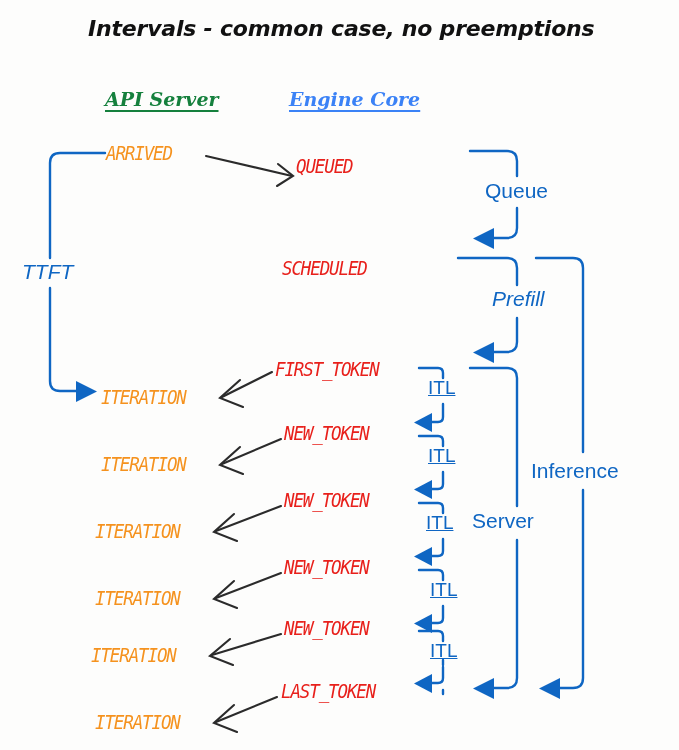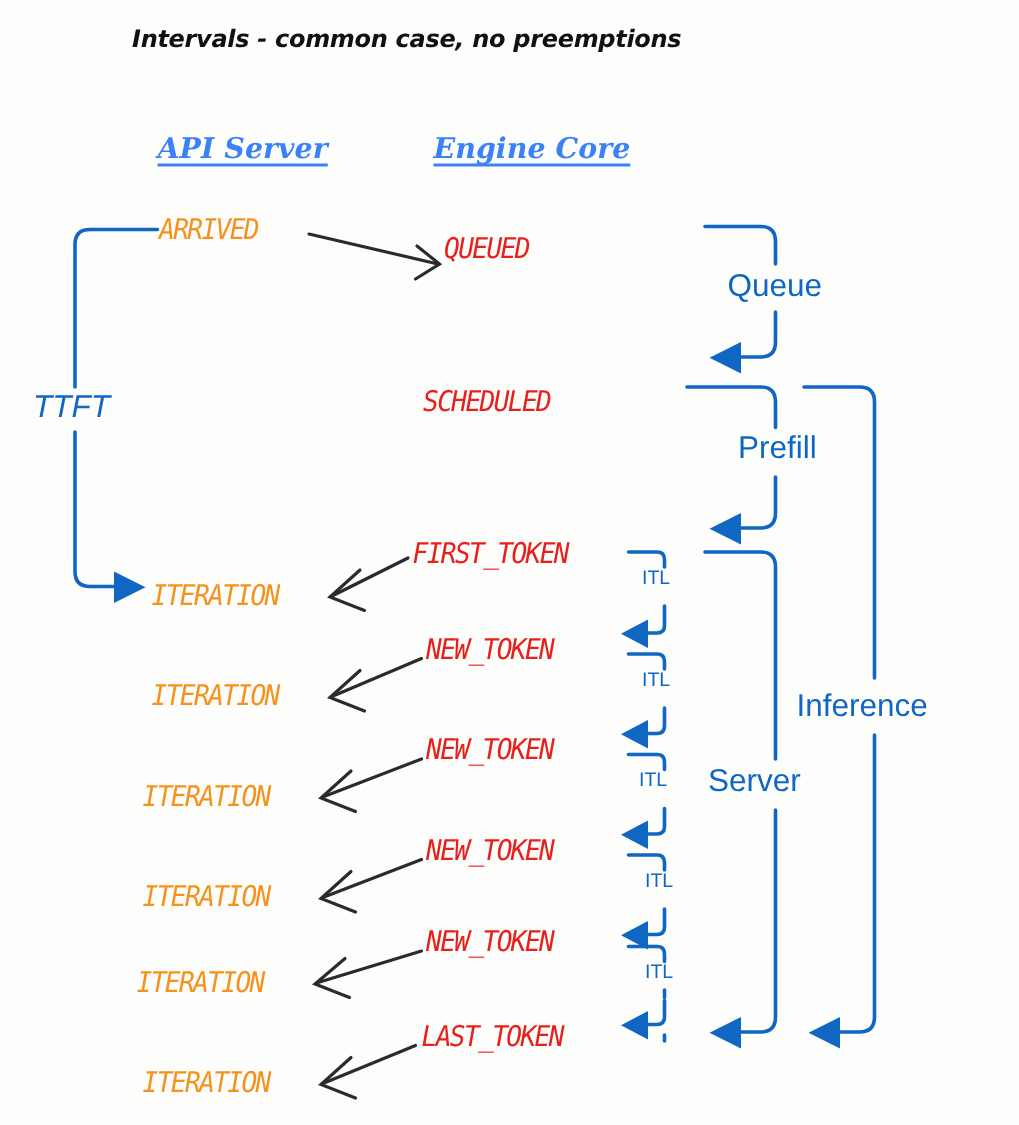--- a/index.html
+++ b/index.html
@@ -27,35 +27,35 @@
   .lbl {
     position: absolute;
     white-space: nowrap;
     line-height: 1;
   }
   
   .title {
     font-family: "DejaVu Sans", sans-serif;
     font-weight: bold;
     font-style: italic;
-    font-size: 16px;
+    font-size: 22px;
     color: #111111;
     letter-spacing: -0.2px;
   }
   
   .col-head {
     font-family: "DejaVu Serif", serif;
     font-style: italic;
     font-weight: bold;
     font-size: 19px;
     text-decoration: underline;
     text-underline-offset: 4px;
     text-decoration-thickness: 2px;
   }
-  .col-head.api { color: #3b82f6; }
+  .col-head.api { color: #15803d; }
   .col-head.engine { color: #3b82f6; }
 
   
   .state {
     font-family: "DejaVu Sans Mono", monospace;
     font-style: italic;
     font-size: 19px;
     letter-spacing: -1.2px;
     transform: scaleX(0.92);
     transform-origin: left center;
@@ -63,21 +63,22 @@
   .state.orange { color: #f5921e; }
   .state.red { color: #e8201b; }
 
   
   .blue-lbl {
     font-family: "Liberation Sans", sans-serif;
     font-size: 21px;
     color: #0f66c3;
   }
   .blue-lbl.small {
-    font-size: 13px;
+    font-size: 19px;
+    text-decoration: underline;
   }
 </style>
 </head>
 <body>
 
 <div id="canvas">
 
   <svg id="svg-layer" viewBox="0 0 679 750">
     <defs>
       <marker id="blue-arrow" markerWidth="12" markerHeight="12" refX="9.5" refY="5" orient="auto" markerUnits="userSpaceOnUse">
@@ -201,21 +202,21 @@
   <div class="lbl state red" style="left:282px; top:259px;">SCHEDULED</div>
   <div class="lbl state red" style="left:275px; top:360px;">FIRST_TOKEN</div>
   <div class="lbl state red" style="left:284px; top:424px;">NEW_TOKEN</div>
   <div class="lbl state red" style="left:284px; top:491px;">NEW_TOKEN</div>
   <div class="lbl state red" style="left:284px; top:558px;">NEW_TOKEN</div>
   <div class="lbl state red" style="left:284px; top:619px;">NEW_TOKEN</div>
   <div class="lbl state red" style="left:281px; top:682px;">LAST_TOKEN</div>
 
   <div class="lbl blue-lbl" style="left:22px; top:261px;font-style:italic;">TTFT</div>
   <div class="lbl blue-lbl" style="left:485px; top:180px;">Queue</div>
-  <div class="lbl blue-lbl" style="left:492px; top:288px;">Prefill</div>
+  <div class="lbl blue-lbl" style="left:492px; top:288px;font-style:italic;">Prefill</div>
   <div class="lbl blue-lbl" style="left:472px; top:510px;">Server</div>
   <div class="lbl blue-lbl" style="left:531px; top:460px;">Inference</div>
 
   <div class="lbl blue-lbl small" style="left:428px; top:378px;">ITL</div>
   <div class="lbl blue-lbl small" style="left:428px; top:446px;">ITL</div>
   <div class="lbl blue-lbl small" style="left:426px; top:513px;">ITL</div>
   <div class="lbl blue-lbl small" style="left:430px; top:580px;">ITL</div>
   <div class="lbl blue-lbl small" style="left:430px; top:641px;">ITL</div>
 
 </div>

